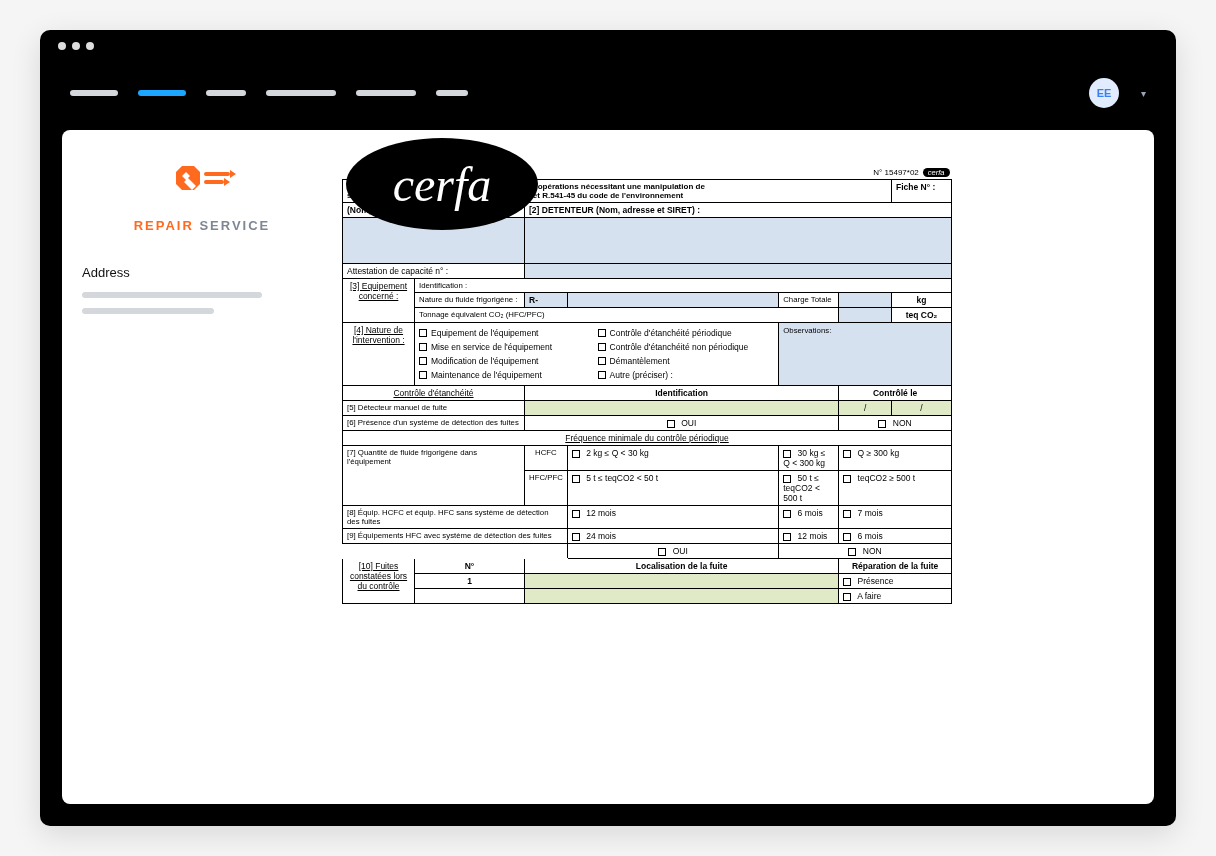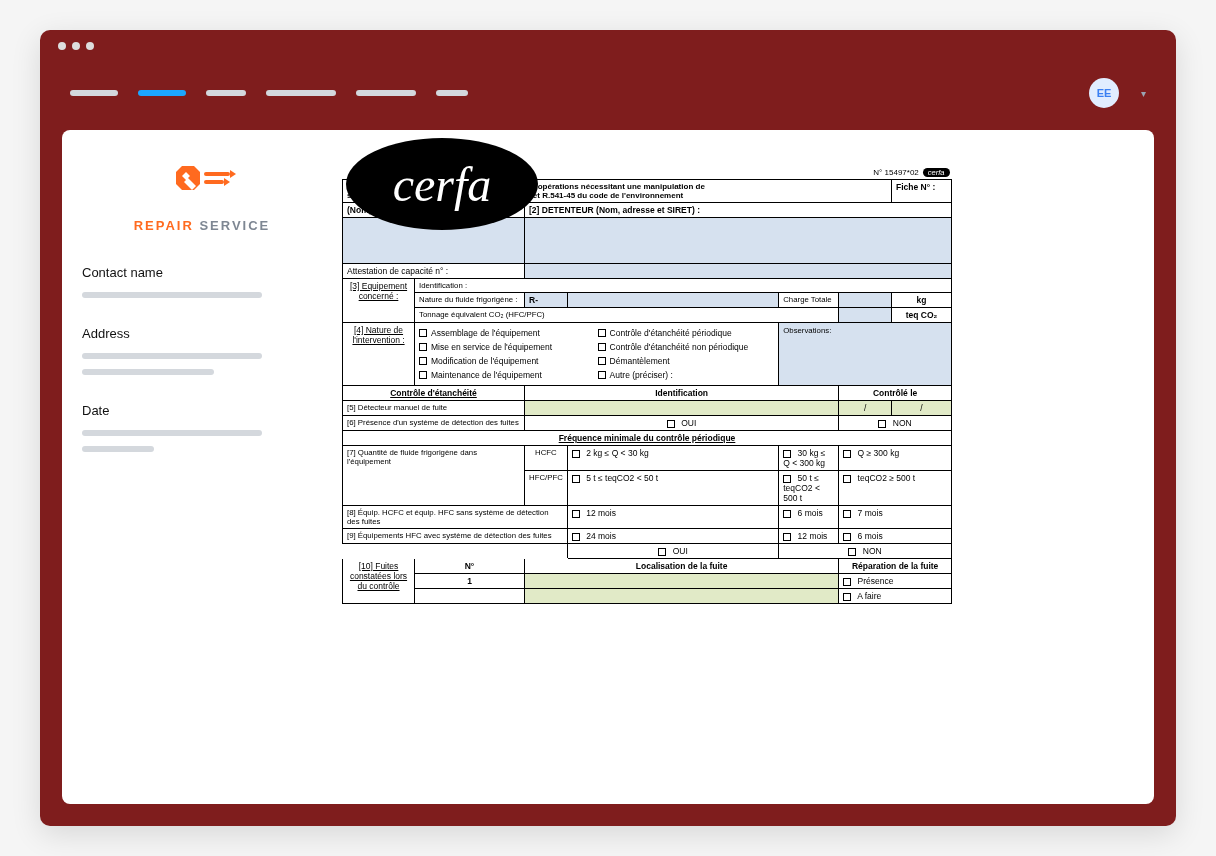--- a/index.html
+++ b/index.html
@@ -1,17 +1,17 @@
 <!DOCTYPE html>
 <html><head>
 <meta charset="utf-8">
 <style>
 * { box-sizing: border-box; margin: 0; padding: 0; }
 body { font-family: -apple-system, BlinkMacSystemFont, "Segoe UI", Arial, sans-serif; background: #f5f5f5; width: 1216px; height: 856px; padding: 30px 40px; }
-.window { background: #7f1d1d; border-radius: 10px; box-shadow: 0 8px 30px rgba(0,0,0,0.12); width: 100%; height: 100%; overflow: hidden; display: flex; flex-direction: column; }
+.window { background: #000000; border-radius: 10px; box-shadow: 0 8px 30px rgba(0,0,0,0.12); width: 100%; height: 100%; overflow: hidden; display: flex; flex-direction: column; }
 .titlebar { padding: 12px 18px; display:flex; gap:6px;}
 .dot { width: 8px; height: 8px; border-radius:50%; background:#ddd; }
 .toolbar { padding: 16px 30px 22px; display:flex; align-items:center; gap:18px;}
 .navbar { display:flex; gap:20px;}
 .navpill { height:6px; border-radius:3px; background:#d4d8dd; }
 .navpill.p1 { width:48px;}
 .navpill.p2 { width:48px; background:#1ca6ff;}
 .navpill.p3 { width:40px;}
 .navpill.p4 { width:70px;}
 .navpill.p5 { width:60px;}
@@ -40,21 +40,21 @@
 .formtable { position:relative; margin:30px 0 0 0; width:610px; font-size:8.5px; border-collapse:collapse; }
 .formtable .topnum { text-align:right; font-size:8px; padding:0 2px 2px 0;}
 .formtable .topnum .tag { display:inline-block; background:#000; color:#fff; border-radius:7px; padding:0 5px; font-style:italic; margin-left:4px; font-size:7.5px;}
 .cell { border:1px solid #000; padding:2px 4px; vertical-align:top;}
 .celllbl { font-weight:bold;}
 .bluefill { background:#d6e1ef;}
 .greenfill { background:#e1eac7;}
 .sec3lbl { text-align:center; text-decoration:underline;}
 .chk { display:inline-block; width:8px; height:8px; border:1px solid #000; margin-right:4px; vertical-align:middle;}
 .subr { display:flex; align-items:center; padding:1px 0;}
-.boldU { font-weight:bold; text-decoration:underline; text-align:center;}
+.boldU { font-weight:normal; text-decoration:underline; text-align:center;}
 .sm{font-size:7.8px;}
 .cc{text-align:center;}
 </style>
 </head>
 <body>
 
 <div class="window">
   <div class="titlebar">
     <span class="dot"></span>
     <span class="dot"></span>
@@ -86,32 +86,23 @@
                 <rect x="42" y="22" width="20" height="4" rx="2" fill="#ff6a1f"></rect>
                 <path d="M68 12 L74 16 L68 20 Z" fill="#ff6a1f"></path>
                 <path d="M62 20 L68 24 L62 28 Z" fill="#ff6a1f"></path>
               </svg>
             </span>
             <div class="logotext">
               <span class="r">REPAIR </span><span class="s">SERVICE</span>
             </div>
           </div>
           <div class="fg">
-            <div class="fglabel">Contact name</div>
-            <div class="ph w70"></div>
-          </div>
-          <div class="fg">
             <div class="fglabel">Address</div>
             <div class="ph w70"></div>
             <div class="ph w50"></div>
-          </div>
-          <div class="fg">
-            <div class="fglabel">Date</div>
-            <div class="ph w70"></div>
-            <div class="ph w30"></div>
           </div>
         </div>
 
         <div class="formpane">
           <div class="cerfabadge">
             <svg width="200" height="98" viewBox="0 0 200 98">
               <ellipse cx="100" cy="49" rx="96" ry="46" class="cerfabadge-bg"></ellipse>
               <text x="100" y="66" text-anchor="middle" class="cerfabadge-text">cerfa</text>
             </svg>
           </div>
@@ -159,21 +150,21 @@
             </tr>
             <tr>
               <td class="cell sec3lbl" rowspan="1">[4] Nature de l'intervention :</td>
               <td class="cell" colspan="3" style="padding:2px;">
                 <table style="width:100%;border:none;">
                   <tbody>
                         <tr>
                           <td style="border:none;width:50%;">
                             <div class="subr">
                               <span class="chk"></span>
-                              <span>Assemblage de l'équipement</span>
+                              <span>Equipement de l'équipement</span>
                             </div>
                           </td>
                           <td style="border:none;">
                             <div class="subr">
                               <span class="chk"></span>
                               <span>Contrôle d'étanchéité périodique</span>
                             </div>
                           </td>
                         </tr>
                   <tr>

